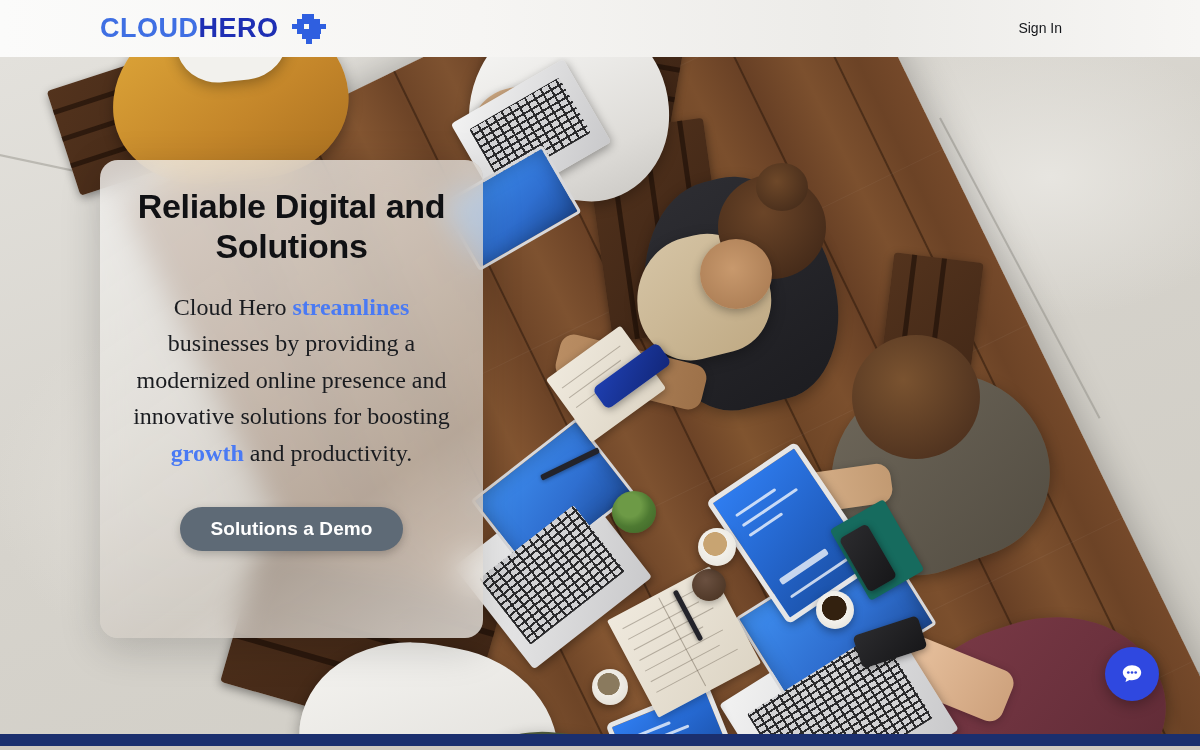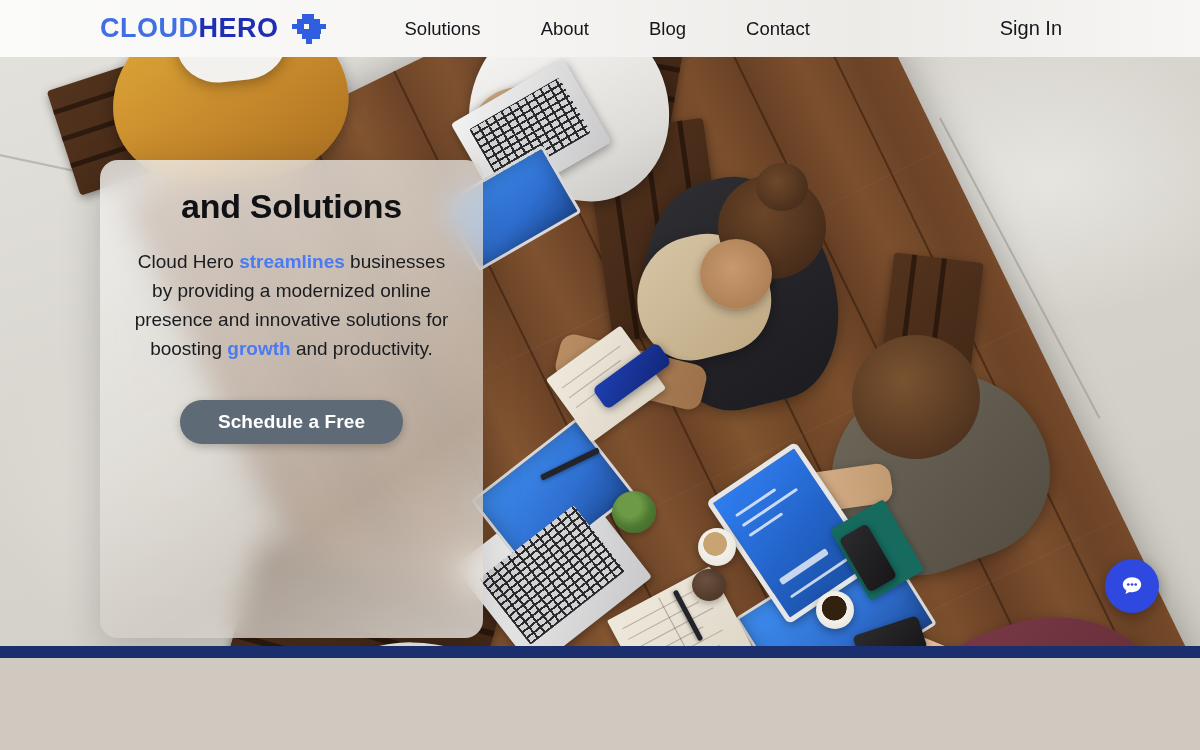--- a/index.html
+++ b/index.html
@@ -2,21 +2,21 @@
 <html><head>
 <meta charset="utf-8">
 <style>
   * { box-sizing: border-box; margin: 0; padding: 0; }
   html, body {
     width: 1200px; height: 750px;
     overflow: hidden;
     font-family: "Liberation Sans", sans-serif;
     background: #cfc9c0;
   }
-  .page { position: relative; width: 1200px; height: 658px; overflow: hidden; }
+  .page { position: relative; width: 1200px; height: 746px; overflow: hidden; }
 
   
   .hero-photo {
     position: absolute; left: 0; top: 57px; width: 1200px; height: 681px;
     overflow: hidden;
     background: #d8d5cf;
   }
   .ph { position: absolute; }
 
   
@@ -136,21 +136,21 @@
   .logo-hero  { color: #1e2fb4; }
   .logo-mark { margin-left: 10px; width: 38px; height: 34px; display: block; }
 
   .nav { display: flex; align-items: center; margin-left: 48px; gap: 0; }
   .nav a {
     font-size: 18.5px; color: #14161a; text-decoration: none;
     padding: 0 30px; line-height: 57px; white-space: nowrap;
   }
   .right-nav { margin-left: auto; display: flex; align-items: center; margin-right: 100px; gap: 0; }
   .signin {
-    font-size: 20px; color: #14161a; text-decoration: none;
+    font-size: 14px; color: #14161a; text-decoration: none;
     padding: 0 38px; line-height: 57px; white-space: nowrap;
   }
   .cta-free {
     background: #2f6bf0; color: #fff; border: none;
     font-family: inherit; font-size: 18.5px; font-weight: 600;
     border-radius: 22px; padding: 10px 24px; cursor: pointer;
     white-space: nowrap;
   }
 
   
@@ -165,22 +165,23 @@
     padding: 26px 18px 0 18px;
     text-align: center;
   }
   .hero-h1 {
     font-size: 34px; font-weight: 700; color: #101114;
     line-height: 1.19; letter-spacing: -0.3px;
   }
   .hero-h1 .accent { color: #3d6ef2; display: block; }
   .hero-p {
     margin-top: 22px;
-    font-size: 19px; color: #1a1c20; line-height: 1.52;
+    font-size: 24px; color: #1a1c20; line-height: 1.52;
     padding: 0 14px;
+    font-family: Liberation Serif, serif;
   }
   .hero-p .accent { color: #4a7af4; font-weight: 600; }
   .hero-actions { margin-top: 36px; display: flex; flex-direction: column; align-items: center; gap: 13px; }
   .btn {
     width: 223px; height: 44px; border: none; border-radius: 22px;
     font-family: inherit; font-size: 19px; font-weight: 600;
     color: #fff; cursor: pointer; letter-spacing: .1px;
   }
   .btn-primary { background: #3a6ff2; box-shadow: 0 3px 10px rgba(40,80,200,.3); }
   .btn-secondary { background: #5e6a76; box-shadow: 0 3px 10px rgba(0,0,0,.22); }
@@ -357,41 +358,36 @@
           <rect x="20" y="17" width="6" height="5"></rect>
           <rect x="26" y="17" width="6" height="5"></rect>
           <rect x="13" y="22" width="6" height="5"></rect>
           <rect x="19" y="22" width="6" height="5"></rect>
           <rect x="25" y="22" width="6" height="5"></rect>
           <rect x="17" y="27" width="6" height="5"></rect>
         </g>
       </svg>
     </div>
 
-    <nav class="nav">
-      <a href="#">Solutions</a>
-      <a href="#">About</a>
-      <a href="#">Blog</a>
-      <a href="#">Contact</a>
-    </nav>
 
     <div class="right-nav">
       <a href="#" class="signin">Sign In</a>
     </div>
   </header>
 
   <section class="hero-card">
     <h1 class="hero-h1">
+      <span>Reliable Digital</span>
       <span>and Solutions</span>
     </h1>
 
     <p class="hero-p"><span>Cloud Hero </span><span class="accent">streamlines</span><span> businesses by providing a modernized online presence and innovative solutions for boosting </span><span class="accent">growth</span><span> and productivity.</span></p>
 
     <div class="hero-actions">
-      <button class="btn btn-secondary">Schedule a Free</button>
+      <button class="btn btn-secondary">Solutions a Demo</button>
     </div>
   </section>
 
   <button class="chat-fab">
     <svg width="28" height="28" viewBox="0 0 28 28">
       <path d="M14 5.2c-5.1 0-9.2 3.3-9.2 7.4 0 2.4 1.4 4.5 3.6 5.9l-.9 3.6 4-2.1c.8.2 1.6.3 2.5.3 5.1 0 9.2-3.3 9.2-7.7S19.1 5.2 14 5.2z" fill="#ffffff"></path>
       <circle cx="10.3" cy="12.5" r="1.35" fill="#2f48e0"></circle>
       <circle cx="14" cy="12.5" r="1.35" fill="#2f48e0"></circle>
       <circle cx="17.7" cy="12.5" r="1.35" fill="#2f48e0"></circle>
     </svg>

